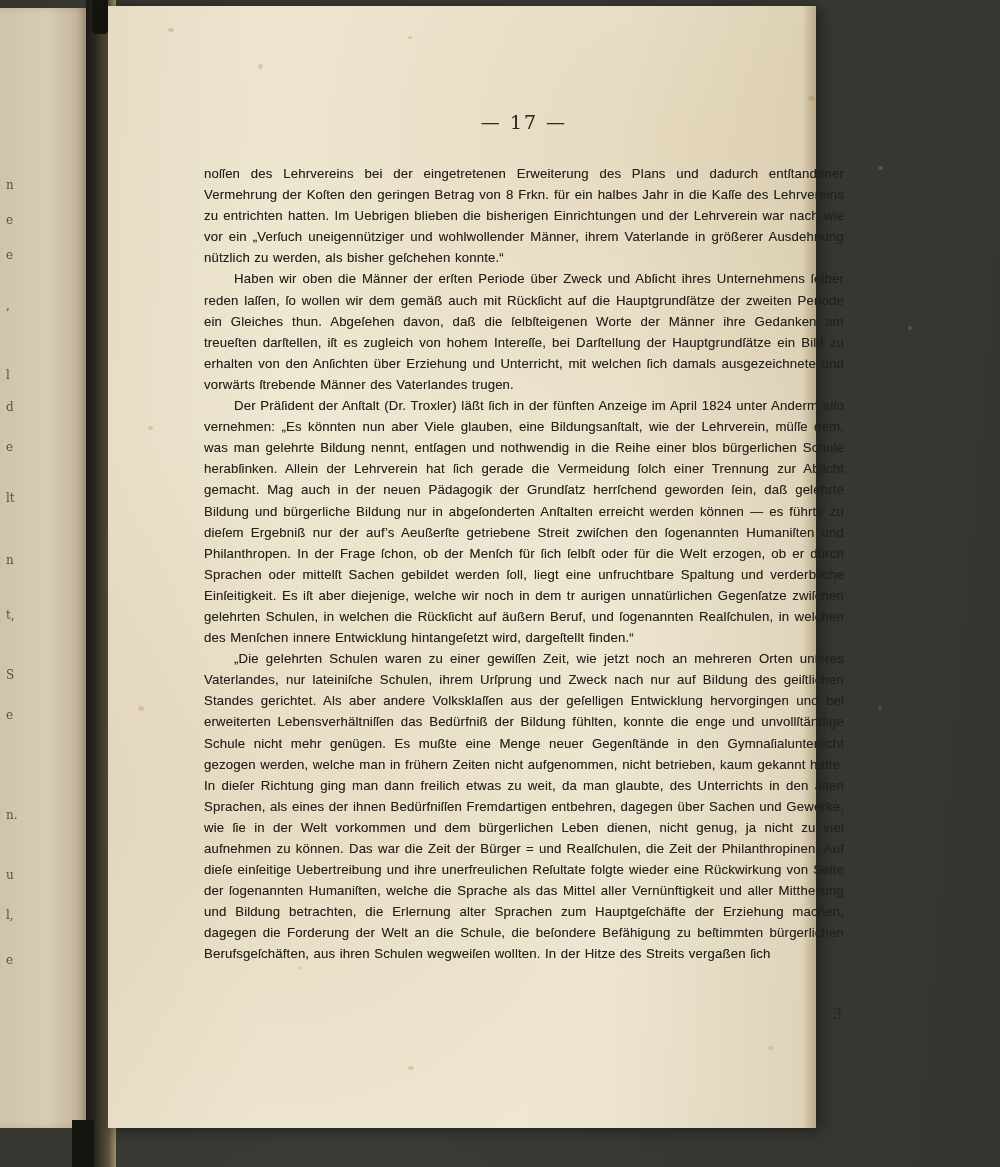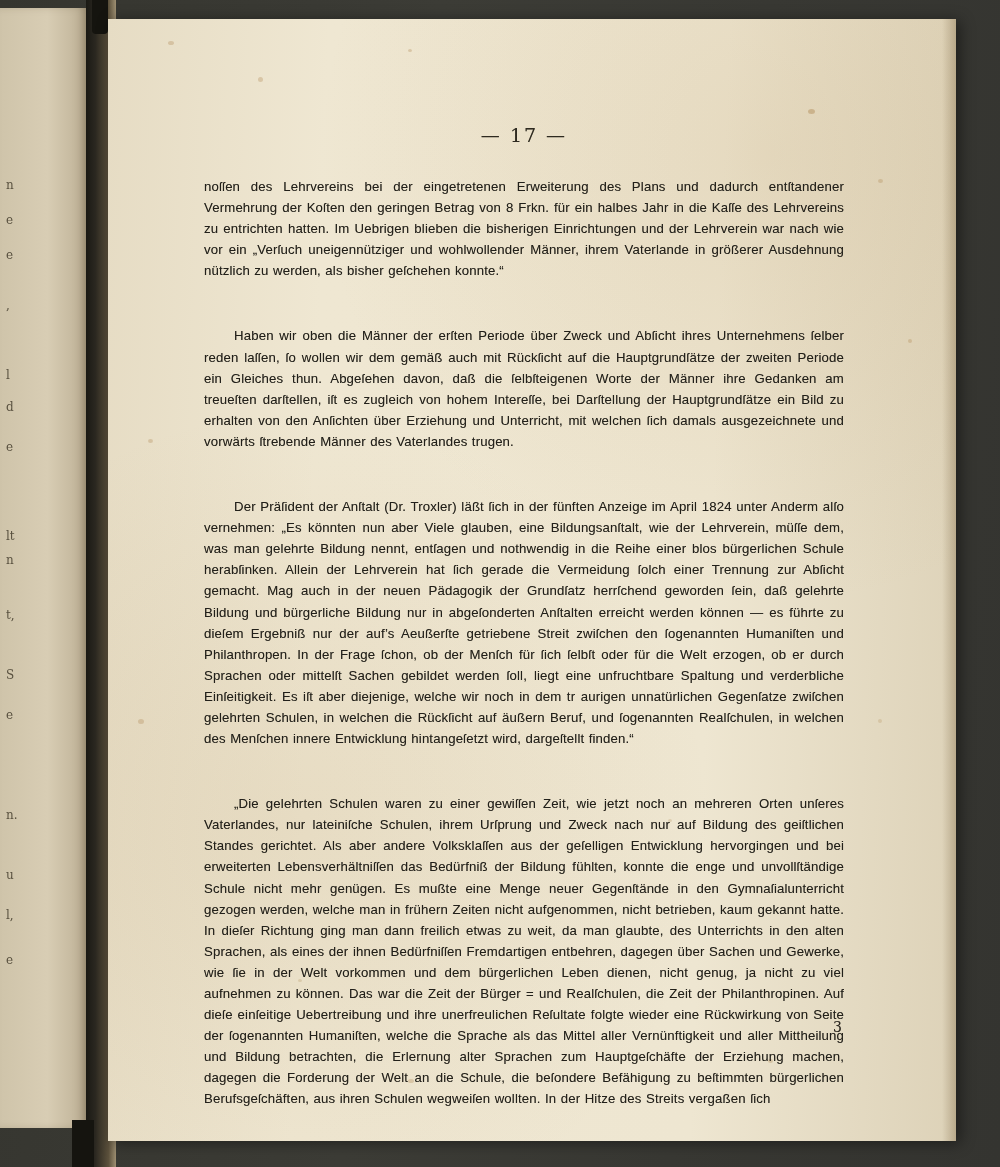--- a/index.html
+++ b/index.html
@@ -67,22 +67,22 @@
     top: 1120px;
     width: 22px;
     height: 47px;
     background: #15140f;
   }
 
   
   #page {
     position: absolute;
     left: 108px;
-    top: 19px;
-    width: 848px;
+    top: 6px;
+    width: 708px;
     height: 1122px;
     background:
       radial-gradient(circle at 78% 12%, rgba(190,160,110,0.18) 0%, rgba(190,160,110,0) 38%),
       radial-gradient(circle at 22% 72%, rgba(180,150,100,0.14) 0%, rgba(180,150,100,0) 40%),
       linear-gradient(92deg, #e6dcc4 0%, #efe7d2 25%, #eee6d1 70%, #ddd2b8 100%);
     box-shadow: 4px 2px 14px rgba(0,0,0,0.45);
   }
   #page-edge-right {
     position: absolute;
     right: 0;
@@ -123,21 +123,20 @@
     line-height: 21.1px;
     color: #22201a;
     text-align: justify;
     margin: 0 0 0 0;
     letter-spacing: .15px;
     word-spacing: .6px;
     text-indent: 0;
   }
   .para.indent {
     text-indent: 30px;
-    margin-top: 44px;
   }
   #catchword {
     position: absolute;
     right: 2px;
     top: 895px;
     font-size: 14px;
     color: #2b2720;
   }
 
   
@@ -152,21 +151,21 @@
 <div id="scan-backdrop"></div>
 
 <div id="left-page">
   <div class="scrap" style="top:170px">n</div>
   <div class="scrap" style="top:205px">e</div>
   <div class="scrap" style="top:240px">e</div>
   <div class="scrap" style="top:290px">,</div>
   <div class="scrap" style="top:360px">l</div>
   <div class="scrap" style="top:392px">d</div>
   <div class="scrap" style="top:432px">e</div>
-  <div class="scrap" style="top:521px">lt</div>
+  <div class="scrap" style="top:483px">lt</div>
   <div class="scrap" style="top:545px">n</div>
   <div class="scrap" style="top:600px">t,</div>
   <div class="scrap" style="top:660px">S</div>
   <div class="scrap" style="top:700px">e</div>
   <div class="scrap" style="top:800px">n.</div>
   <div class="scrap" style="top:860px">u</div>
   <div class="scrap" style="top:900px">l,</div>
   <div class="scrap" style="top:945px">e</div>
 </div>
 

